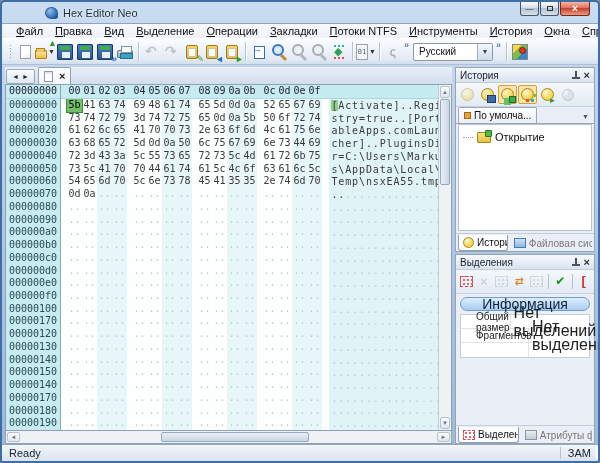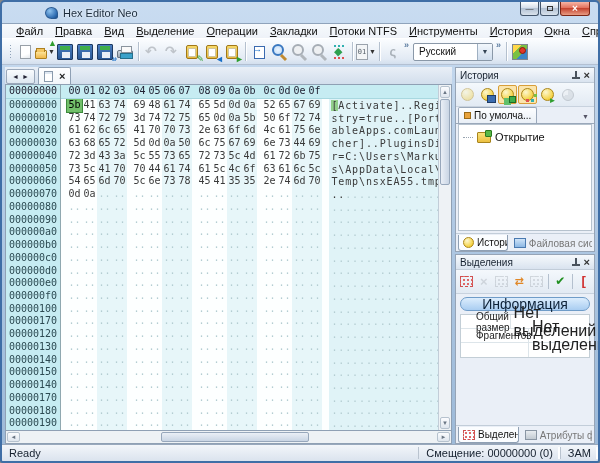--- a/index.html
+++ b/index.html
@@ -1427,17 +1427,16 @@
             <span>Атрибуты фа...</span>
           </div>
         </div>
       </div>
 
     </div>
   </div>
 
   <div class="statusbar">
     <span class="seg ready">Ready</span>
-    <span class="seg bordered">Смещение: 00000000 (0)</span>
     <span class="seg bordered">ЗАМ</span>
   </div>
 
 </div>
 
 </body></html>

